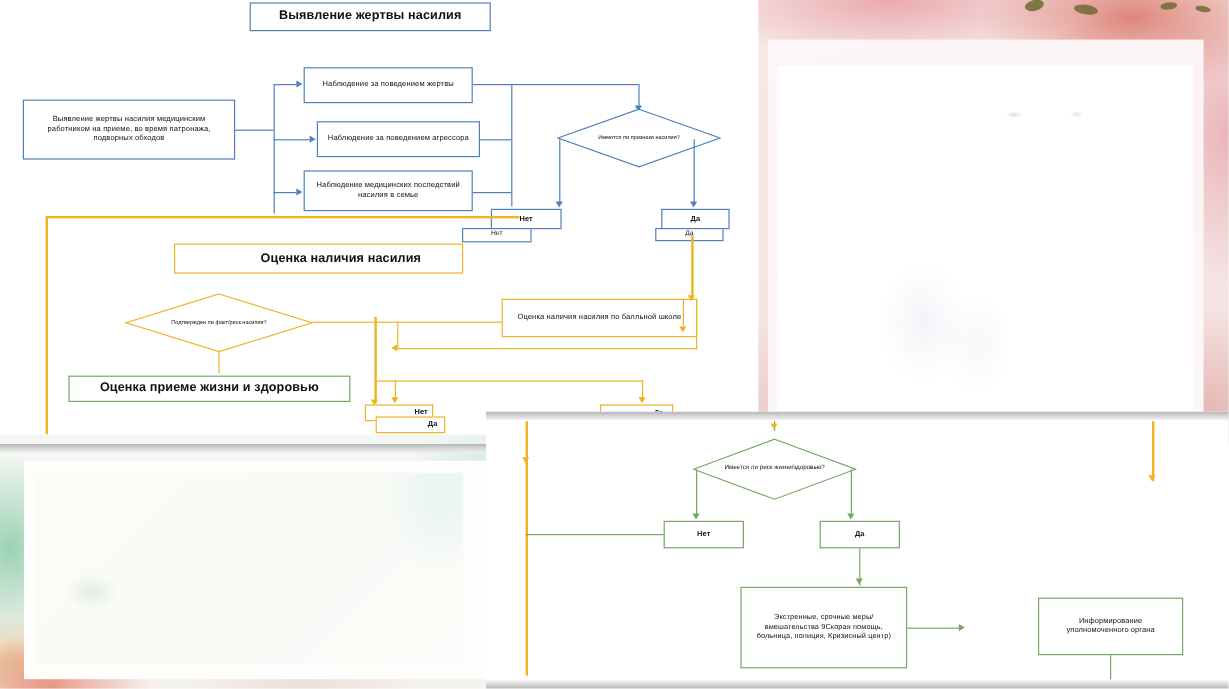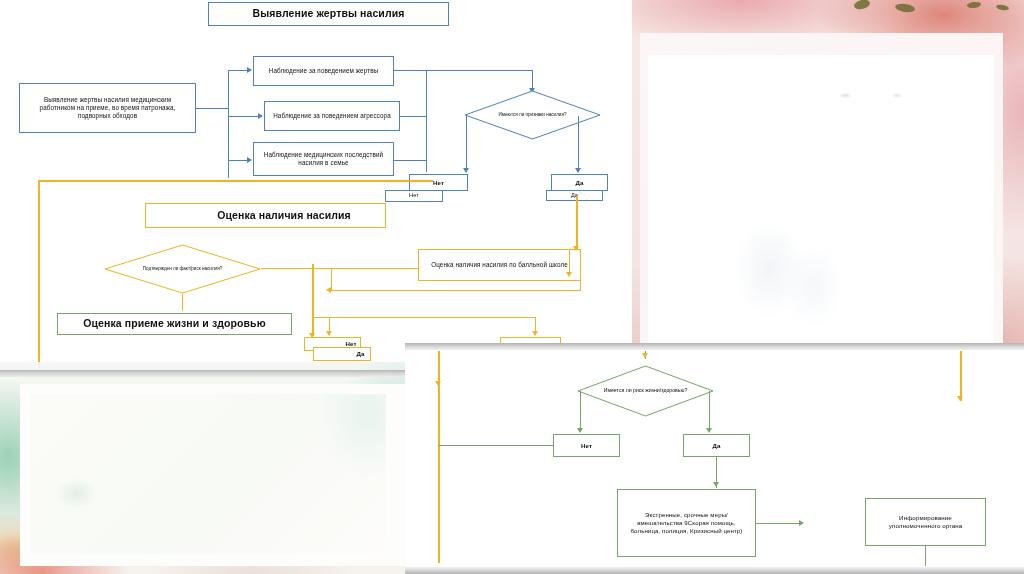--- a/index.html
+++ b/index.html
@@ -147,21 +147,21 @@
     <div class="greybar h" style="left:0;top:8px;width:420px;height:7px;"></div>
     <div class="inner">
       <div class="innerwhite">
         <div class="wisp"></div>
       </div>
     </div>
   </div>
 
   <div class="wc" id="panel-main">
 
-    <div class="box blue title-box" style="left:208px;top:2px;width:241px;height:24px;">Выявление жертвы насилия</div>
+    <div class="box blue title-box" style="left:208px;top:2px;width:201px;height:24px;">Выявление жертвы насилия</div>
 
     <div class="box blue body-box" style="left:19px;top:83px;width:177px;height:50px;padding:0 6px;">Выявление жертвы насилия медицинским работником на приеме, во время патронажа, подворных обходов</div>
 
     <div class="box blue body-box" style="left:253px;top:56px;width:141px;height:30px;padding:0 5px;">Наблюдение за поведением жертвы</div>
     <div class="box blue body-box" style="left:264px;top:101px;width:136px;height:30px;padding:0 5px;">Наблюдение за поведением агрессора</div>
     <div class="box blue body-box" style="left:253px;top:142px;width:141px;height:34px;padding:0 5px;">Наблюдение медицинских последствий насилия в семье</div>
 
     <div class="ln h" style="left:196px;top:108px;width:32px;"></div>
     <div class="ln v" style="left:228px;top:70px;height:108px;"></div>
     <div class="ln h" style="left:228px;top:70px;width:19px;"></div>

